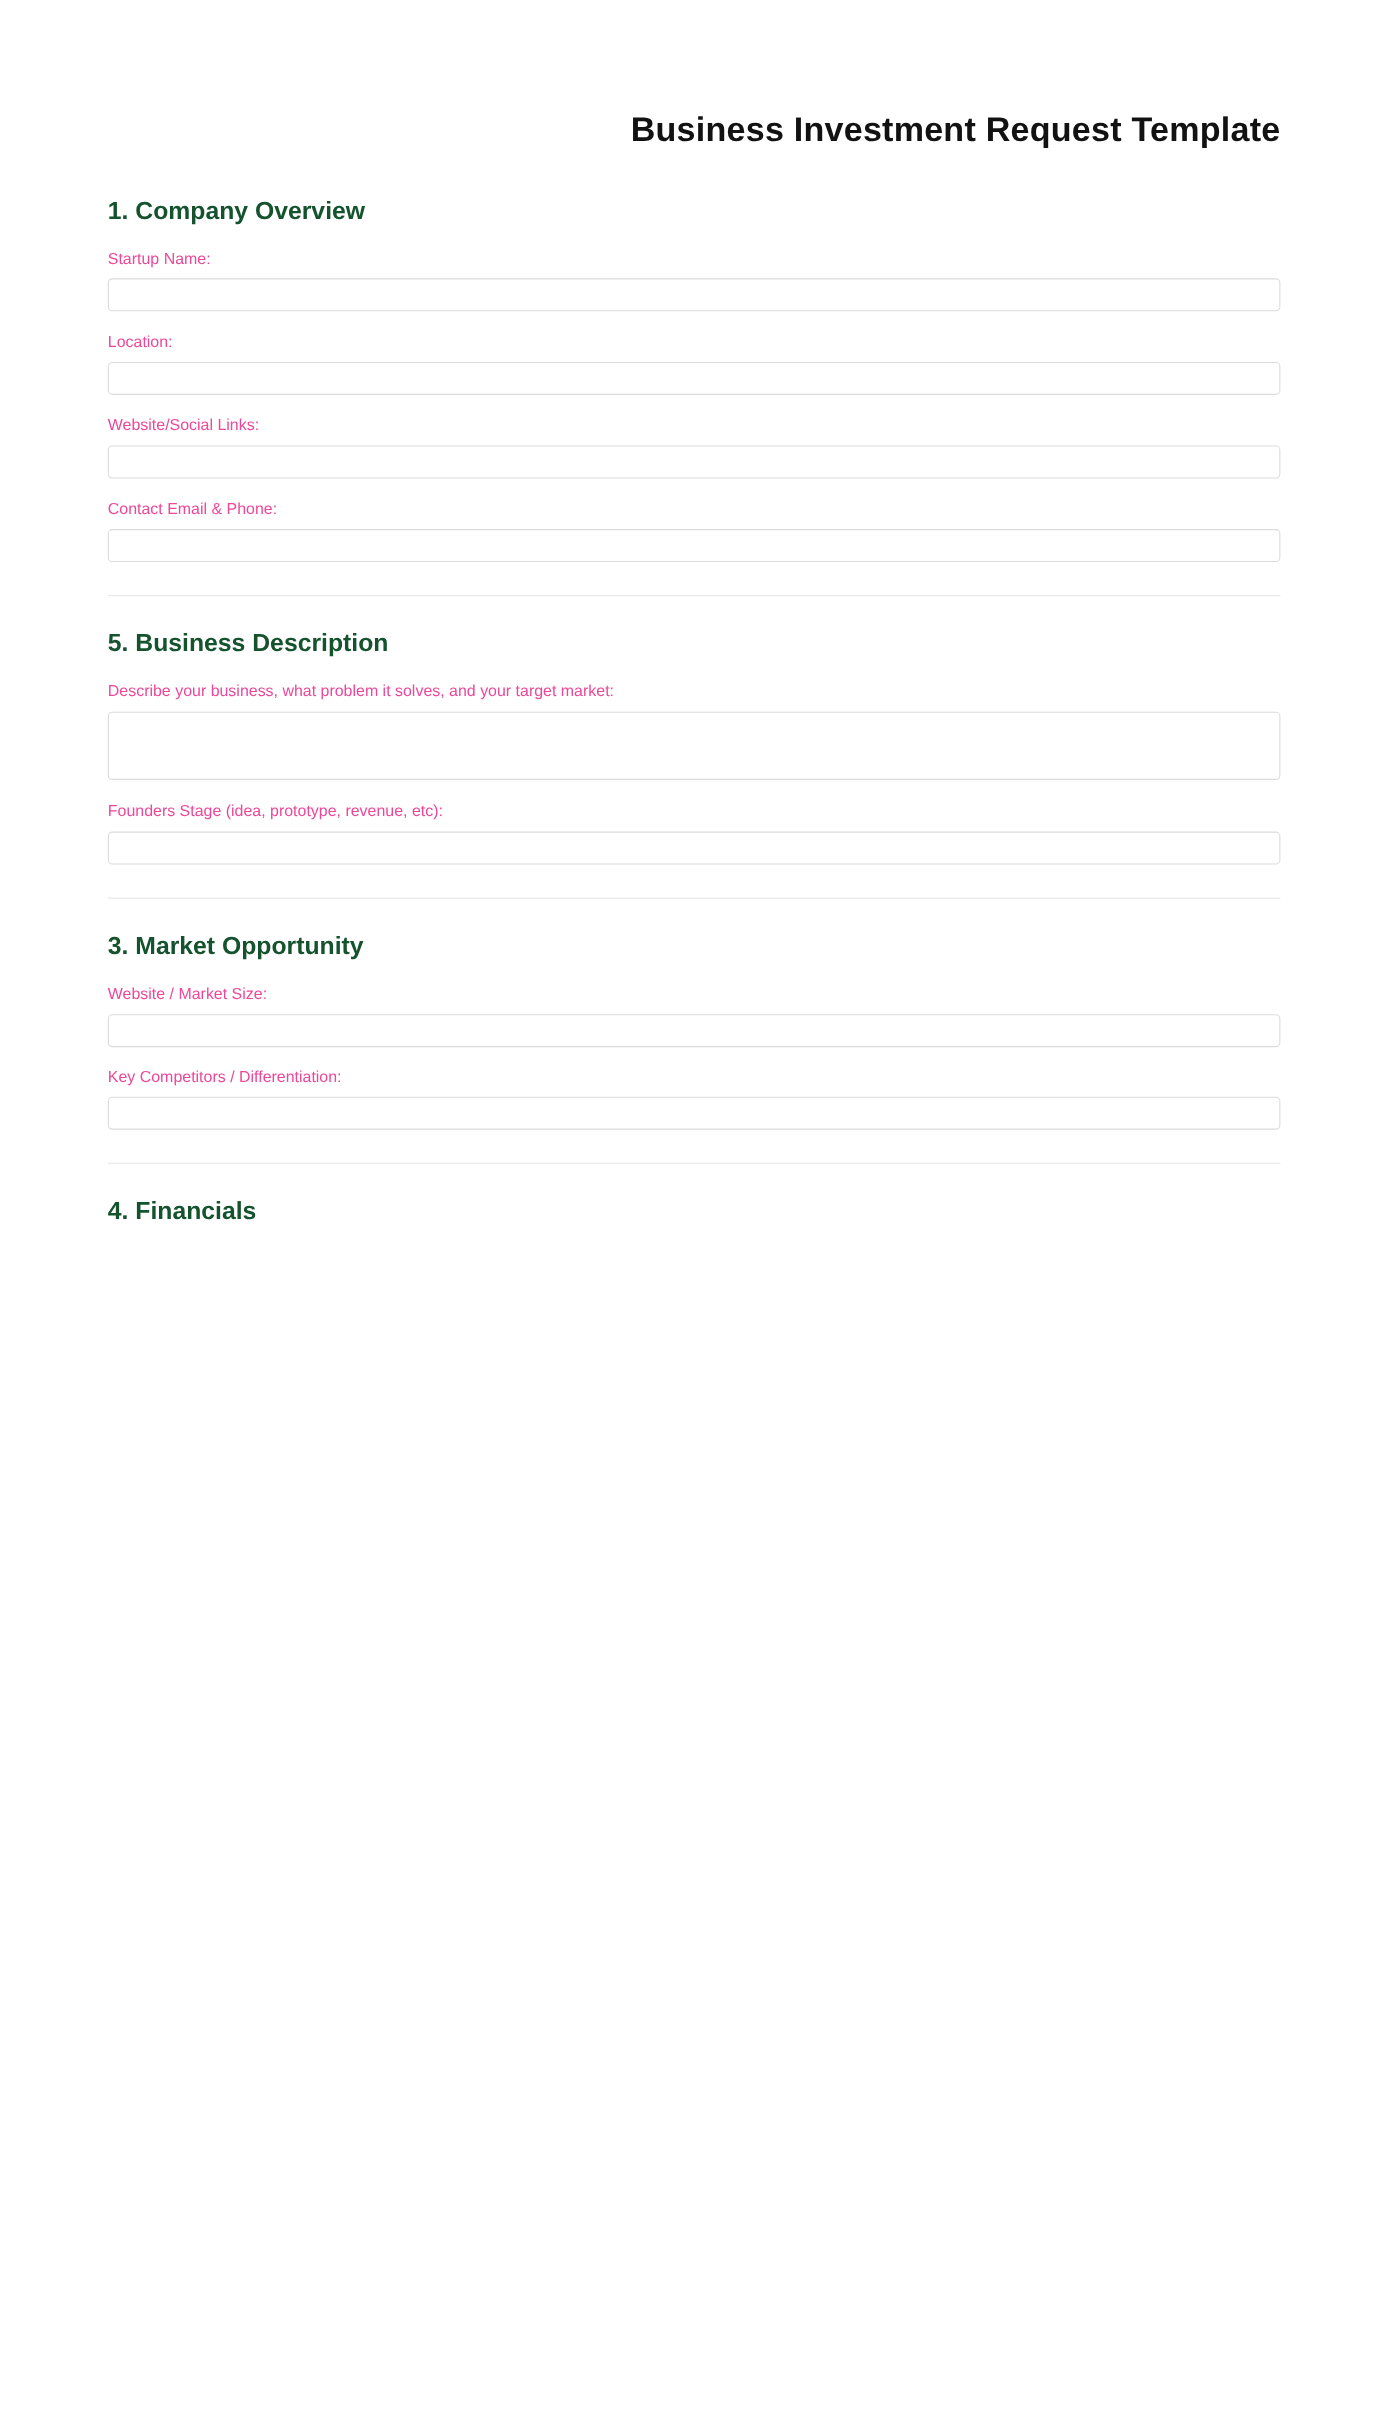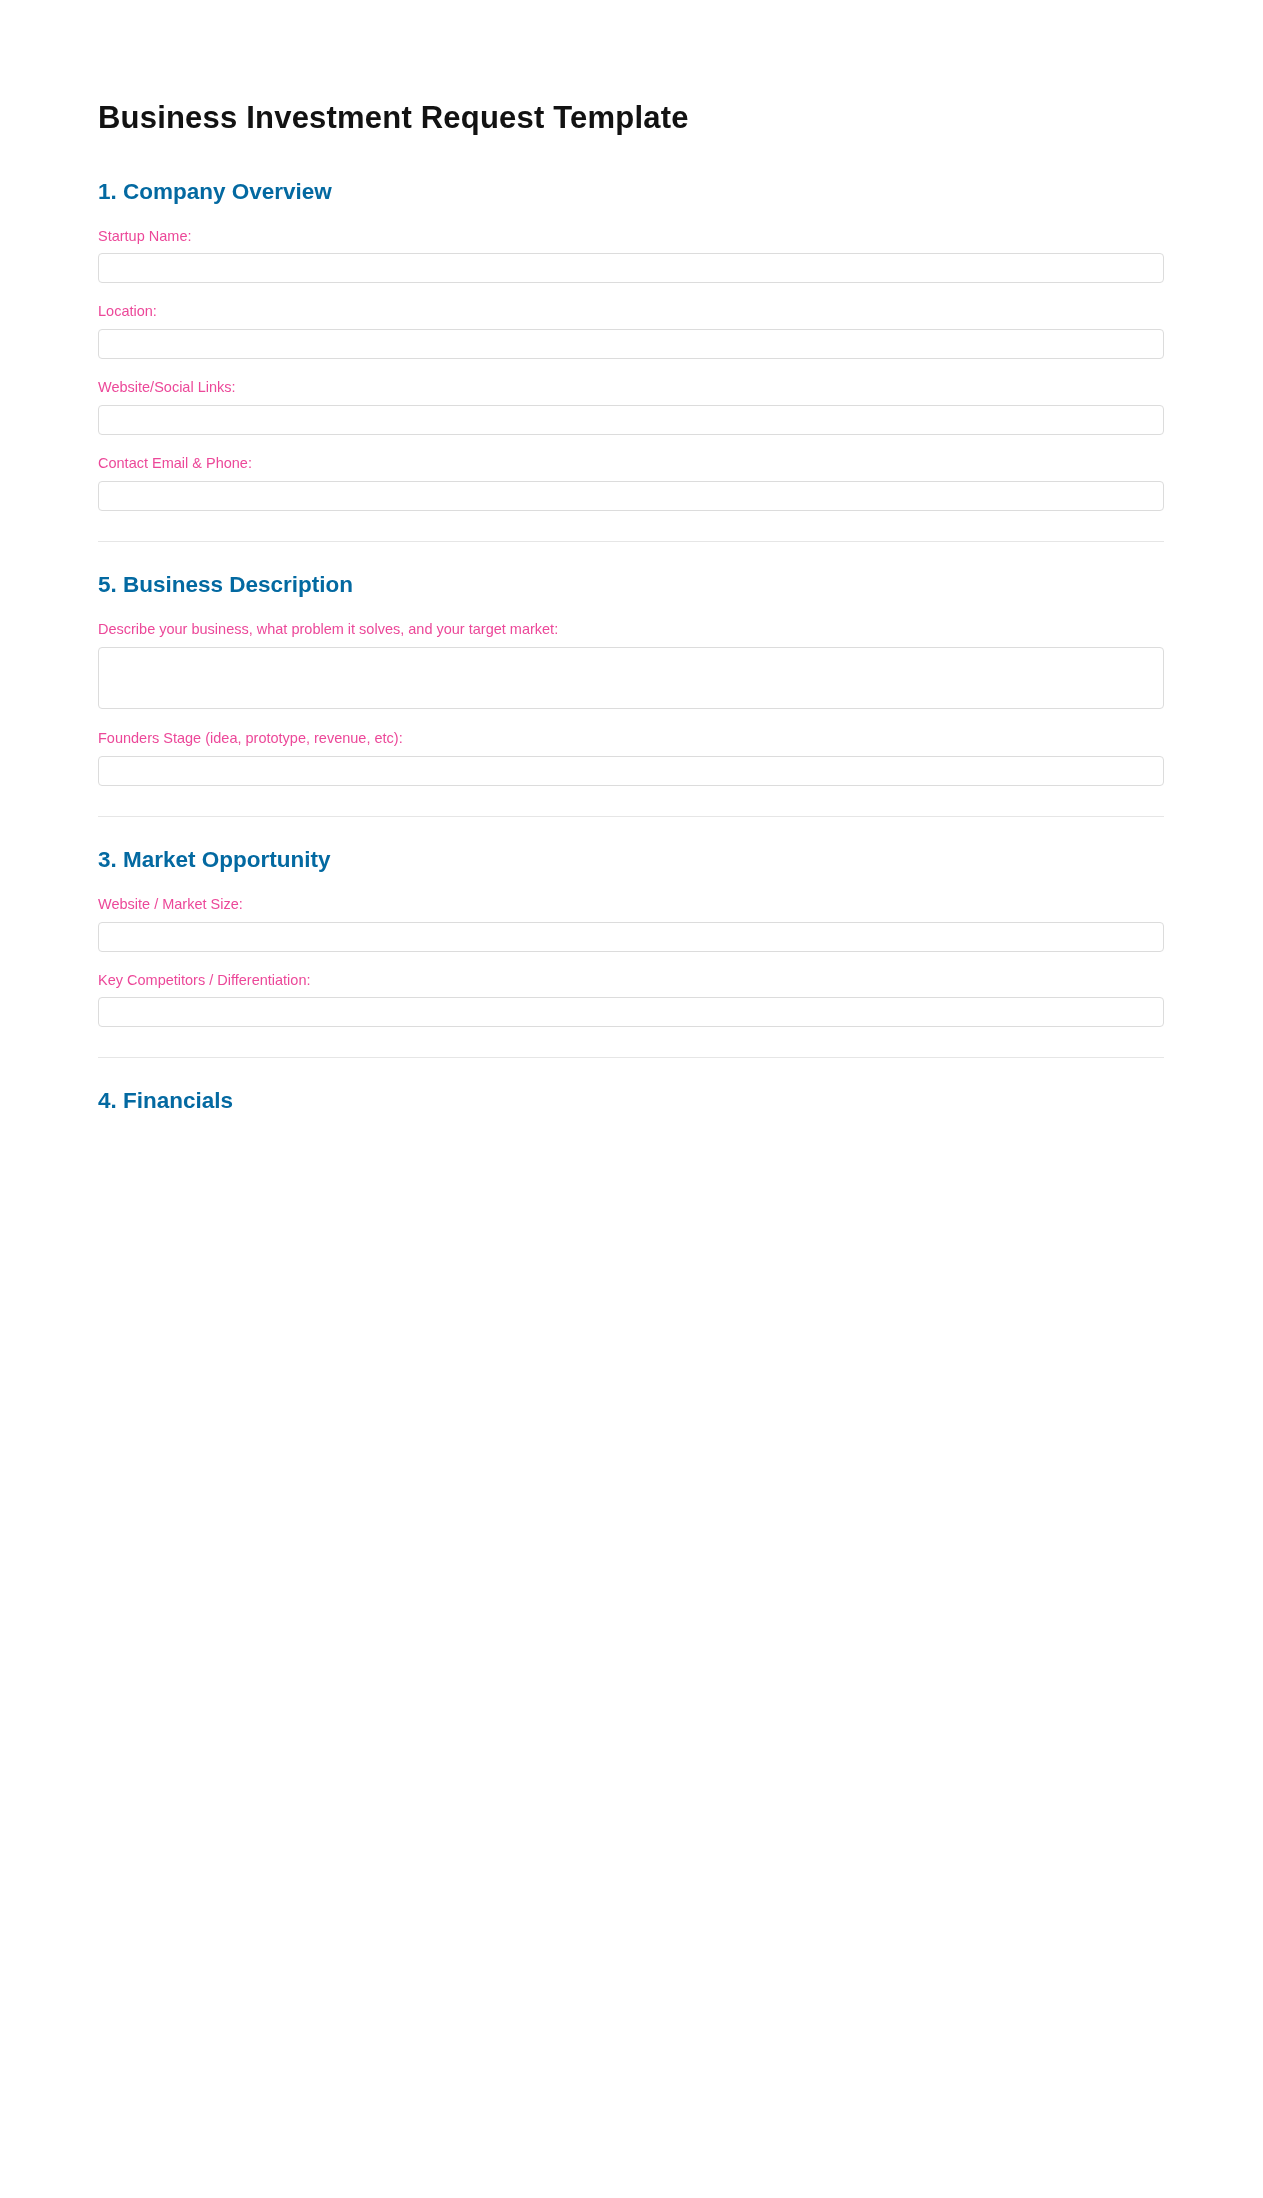--- a/index.html
+++ b/index.html
@@ -31,28 +31,29 @@
   }
 
   .doc-title {
     font-size: 31px;
     font-weight: 700;
     letter-spacing: 0.2px;
     color: #121212;
     margin: 0 0 42px 0;
     line-height: 1.15;
     font-stretch: condensed;
+    text-align: right;
   }
 
   .section { margin: 0; }
 
   .section-heading {
     font-size: 22.5px;
     font-weight: 600;
-    color: #0369a1;
+    color: #14532d;
     margin: 0 0 22px 0;
     line-height: 1.2;
   }
 
   .field { margin: 0 0 19px 0; }
 
   .field-label {
     display: block;
     font-size: 14.5px;
     font-weight: 400;

